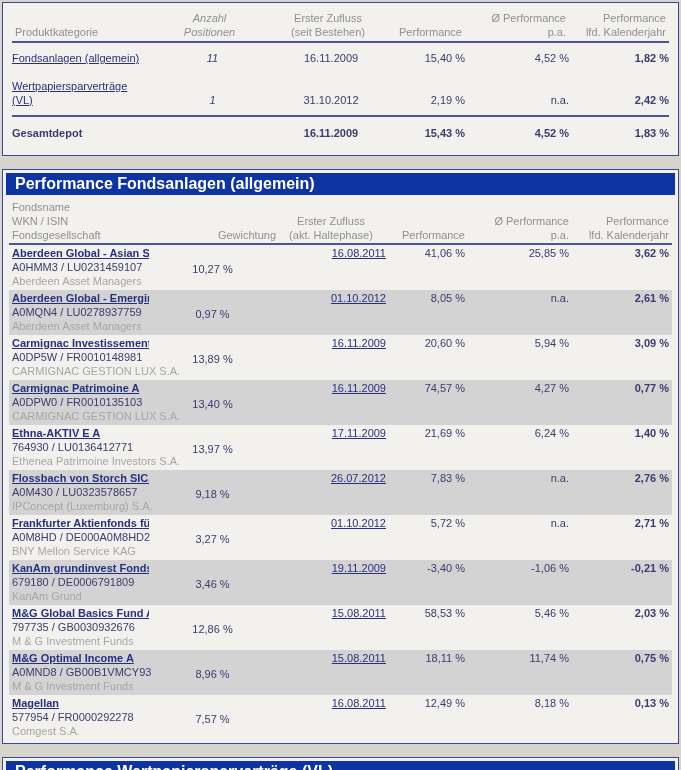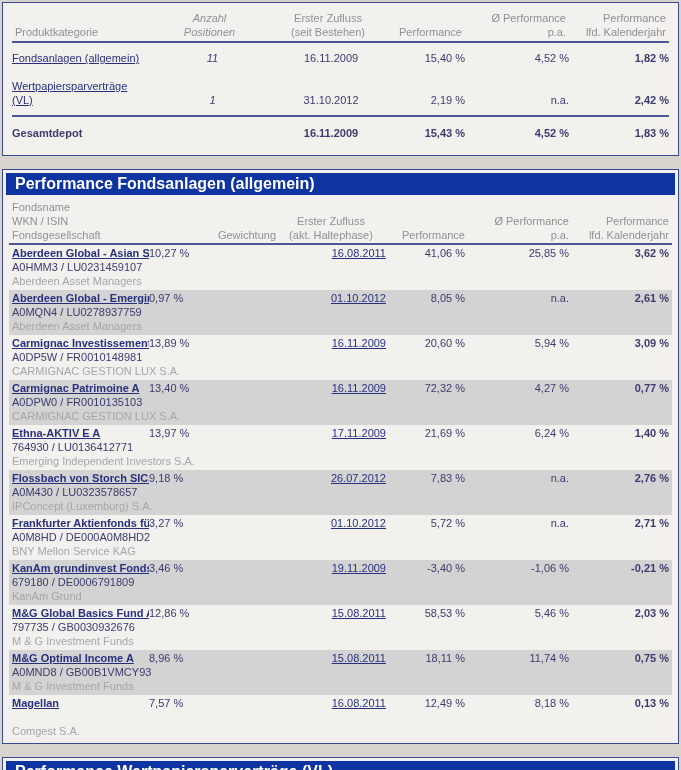--- a/index.html
+++ b/index.html
@@ -54,21 +54,21 @@
     grid-template-columns:1fr 127px 110px 79px 104px 100px;
     grid-auto-rows:14px;
     padding:1px 3px 2px 3px;
     line-height:14px;
     align-items:start;
   }
   .fund-row.stripe{ background:#d3d3d3; }
   .fund-row .name{ grid-column:1; grid-row:1; font-weight:bold; white-space:nowrap; overflow:hidden; }
   .fund-row .wkn{ grid-column:1 / -1; grid-row:2; color:#3b3b6e; }
   .fund-row .company{ grid-column:1 / -1; grid-row:3; color:#a6a6a6; }
-  .fund-row .v2{ grid-column:2; grid-row:1; text-align:left; }
+  .fund-row .v2{ grid-column:2; grid-row:1; text-align:center;margin-top:16px; }
   .fund-row .v3{ grid-column:3; grid-row:1; text-align:right; }
   .fund-row .v4{ grid-column:4; grid-row:1; text-align:right; }
   .fund-row .v5{ grid-column:5; grid-row:1; text-align:right; }
   .fund-row .v6{ grid-column:6; grid-row:1; text-align:right; font-weight:bold; }
 </style>
 </head>
 <body>
 
 <div class="box pad">
   <div class="grid thead">
@@ -184,35 +184,35 @@
           <div class="v4">20,60 %</div>
           <div class="v5">5,94 %</div>
           <div class="v6">3,09 %</div>
           <div class="wkn">A0DP5W / FR0010148981</div>
           <div class="company">CARMIGNAC GESTION LUX S.A.</div>
         </div>
         <div class="fund-row stripe">
           <div class="name"><span class="lnk">Carmignac Patrimoine A</span></div>
           <div class="v2">13,40 %</div>
           <div class="v3"><span class="lnk">16.11.2009</span></div>
-          <div class="v4">72,32 %</div>
+          <div class="v4">74,57 %</div>
           <div class="v5">4,27 %</div>
           <div class="v6">0,77 %</div>
           <div class="wkn">A0DPW0 / FR0010135103</div>
           <div class="company">CARMIGNAC GESTION LUX S.A.</div>
         </div>
         <div class="fund-row">
           <div class="name"><span class="lnk">Ethna-AKTIV E A</span></div>
           <div class="v2">13,97 %</div>
           <div class="v3"><span class="lnk">17.11.2009</span></div>
           <div class="v4">21,69 %</div>
           <div class="v5">6,24 %</div>
           <div class="v6">1,40 %</div>
           <div class="wkn">764930 / LU0136412771</div>
-          <div class="company">Emerging Independent Investors S.A.</div>
+          <div class="company">Ethenea Patrimoine Investors S.A.</div>
         </div>
         <div class="fund-row stripe">
           <div class="name"><span class="lnk">Flossbach von Storch SICAV - Mult...</span></div>
           <div class="v2">9,18 %</div>
           <div class="v3"><span class="lnk">26.07.2012</span></div>
           <div class="v4">7,83 %</div>
           <div class="v5">n.a.</div>
           <div class="v6">2,76 %</div>
           <div class="wkn">A0M430 / LU0323578657</div>
           <div class="company">IPConcept (Luxemburg) S.A.</div>
@@ -257,20 +257,21 @@
           <div class="wkn">A0MND8 / GB00B1VMCY93</div>
           <div class="company">M &amp; G Investment Funds</div>
         </div>
         <div class="fund-row">
           <div class="name"><span class="lnk">Magellan</span></div>
           <div class="v2">7,57 %</div>
           <div class="v3"><span class="lnk">16.08.2011</span></div>
           <div class="v4">12,49 %</div>
           <div class="v5">8,18 %</div>
           <div class="v6">0,13 %</div>
+          <div class="wkn">577954 / FR0000292278</div>
           <div class="company">Comgest S.A.</div>
         </div>
       </div>
   </div>
 </div>
 
 <div class="box">
   <div class="bar">Performance Wertpapiersparverträge (VL)</div>
 
 </div>

